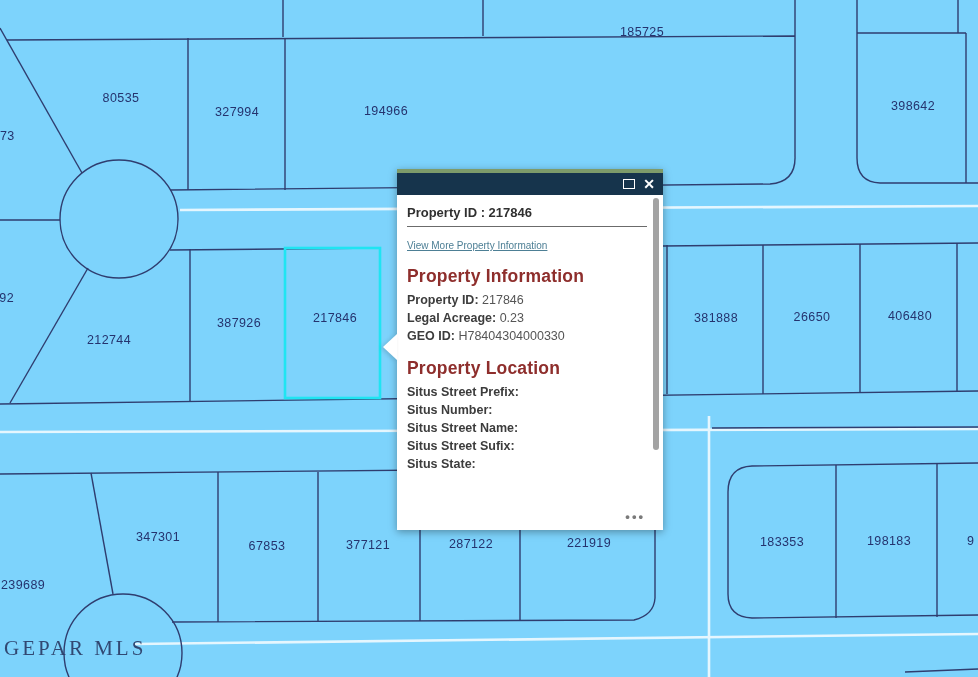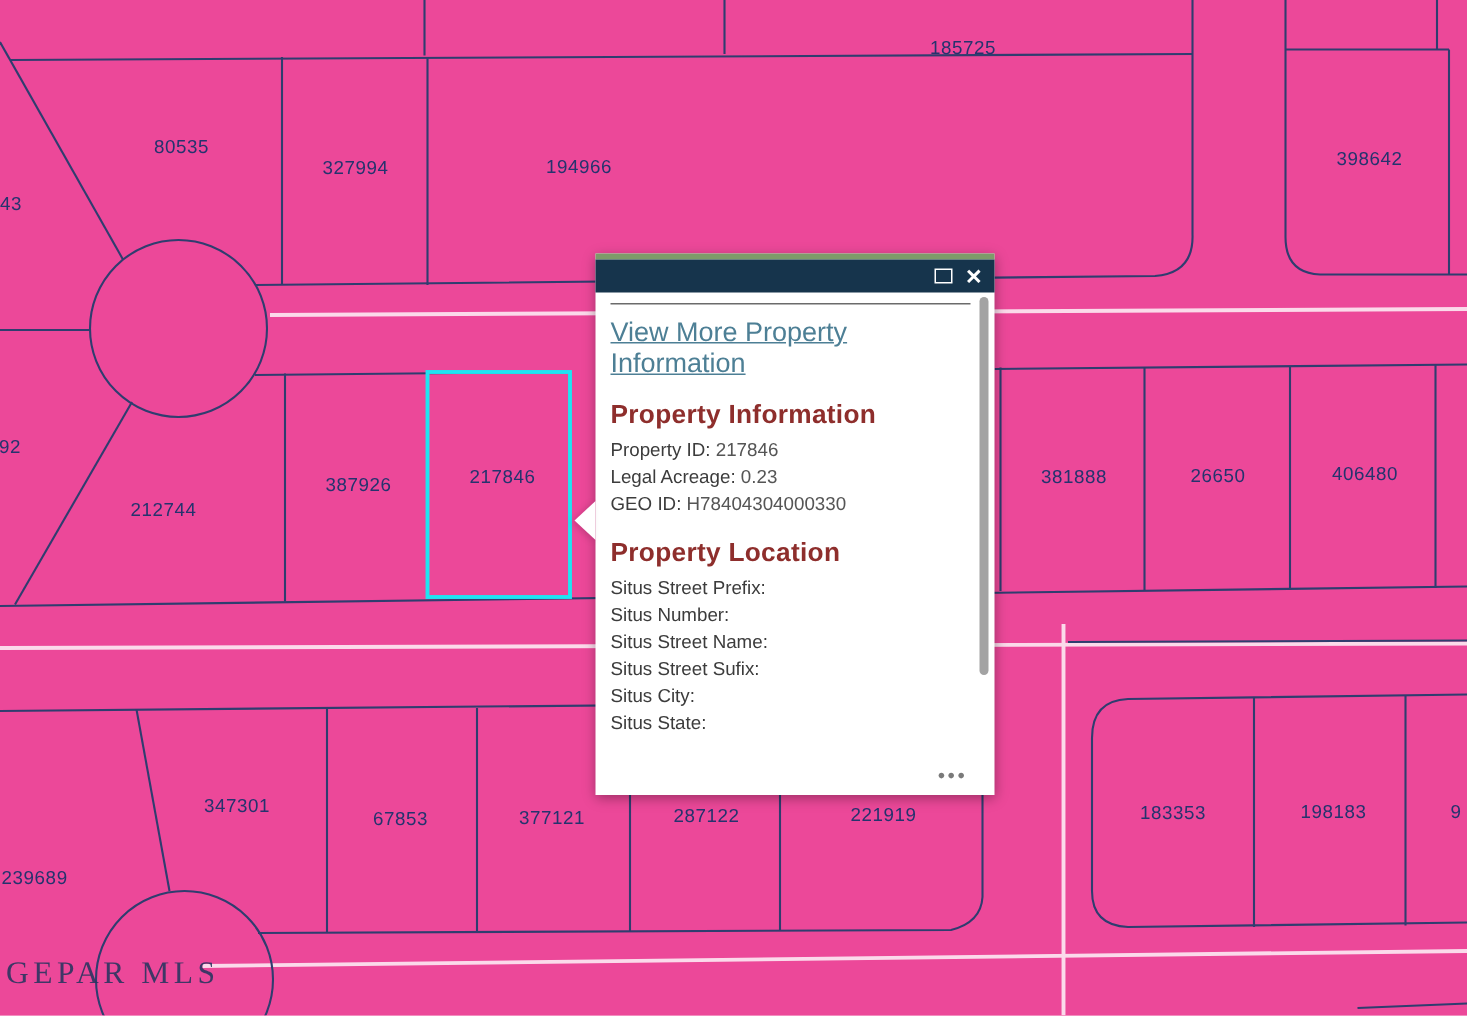--- a/index.html
+++ b/index.html
@@ -1,18 +1,18 @@
 <!DOCTYPE html>
 <html><head>
 <meta charset="utf-8">
 <style>
   html,body{margin:0;padding:0;}
   #stage{
     position:relative;width:978px;height:677px;overflow:hidden;
-    background:#ec4899;
+    background:#7dd3fc;
     font-family:"Liberation Sans",sans-serif;
   }
   
   #map-svg{position:absolute;left:0;top:0;z-index:1;}
   .plbl{
     position:absolute;z-index:2;transform:translateX(-50%);
     font-size:12.5px;letter-spacing:.4px;color:#25336e;white-space:nowrap;
   }
   .plbl.noctr{transform:none;}
   #watermark{
@@ -38,29 +38,29 @@
   }
   #max-btn{width:10px;height:8px;border:1.6px solid #fff;cursor:pointer;}
   #close-btn{color:#fff;font-size:14px;font-weight:bold;line-height:1;cursor:pointer;}
   #popup-body{
     position:relative;height:335px;overflow:hidden;
     padding:7px 16px 0 10px;box-sizing:border-box;color:#4d4d4d;
   }
   #popup-title{font-size:13px;font-weight:bold;color:#303030;margin:3px 0 6px 0;}
   #popup-divider{border:none;border-top:1px solid #6b6b6b;margin:0 0 8px 0;}
   .pop-link{
-    font-size:18px;color:#4d7f95;text-decoration:underline;cursor:pointer;
+    font-size:10px;color:#4d7f95;text-decoration:underline;cursor:pointer;
     display:inline-block;
   }
   .pop-heading{
     font-size:17.5px;font-weight:bold;color:#8e2e2c;margin:13px 0 4px 0;
     letter-spacing:.2px;
   }
   .fld{font-size:12.5px;line-height:18px;color:#555;}
-  .fld b{color:#3c3c3c;font-weight:normal;text-align:right;}
+  .fld b{color:#3c3c3c;font-weight:bold;text-align:right;}
   #ellipsis-btn{
     position:absolute;right:18px;bottom:6px;color:#7a7a7a;font-size:13px;
     letter-spacing:2px;font-weight:bold;cursor:pointer;
   }
   #popup-scrollthumb{
     position:absolute;right:4px;top:3px;width:6px;height:252px;
     background:#a3a3a3;border-radius:3px;cursor:pointer;
   }
 </style>
 </head>
@@ -124,21 +124,21 @@
 
     <rect x="285" y="248" width="95" height="150" fill="none" stroke="#1fe4f2" stroke-width="2.6"></rect>
   </svg>
 
   <div>
     <span class="plbl" style="left:642px;top:25px">185725</span>
     <span class="plbl" style="left:121px;top:91px">80535</span>
     <span class="plbl" style="left:237px;top:105px">327994</span>
     <span class="plbl" style="left:386px;top:104px">194966</span>
     <span class="plbl" style="left:913px;top:99px">398642</span>
-    <span class="plbl noctr" style="left:0px;top:129px">43</span>
+    <span class="plbl noctr" style="left:0px;top:129px">73</span>
     <span class="plbl noctr" style="left:-8px;top:291px">392</span>
     <span class="plbl" style="left:109px;top:333px">212744</span>
     <span class="plbl" style="left:239px;top:316px">387926</span>
     <span class="plbl" style="left:335px;top:311px">217846</span>
     <span class="plbl" style="left:716px;top:311px">381888</span>
     <span class="plbl" style="left:812px;top:310px">26650</span>
     <span class="plbl" style="left:910px;top:309px">406480</span>
     <span class="plbl" style="left:158px;top:530px">347301</span>
     <span class="plbl" style="left:267px;top:539px">67853</span>
     <span class="plbl" style="left:368px;top:538px">377121</span>
@@ -153,34 +153,34 @@
   <div id="watermark">GEPAR MLS</div>
 
   <div id="popup">
     <div id="popup-pointer"></div>
     <div id="popup-accent"></div>
     <div id="popup-header">
       <div id="max-btn"></div>
       <div id="close-btn">✕</div>
     </div>
     <div id="popup-body">
+      <div id="popup-title">Property ID : 217846</div>
       <hr id="popup-divider">
       <a class="pop-link">View More Property Information</a>
 
       <div class="pop-heading">Property Information</div>
       <div class="fld"><b>Property ID:</b> <span>217846</span></div>
       <div class="fld"><b>Legal Acreage:</b> <span>0.23</span></div>
       <div class="fld"><b>GEO ID:</b> <span>H78404304000330</span></div>
 
       <div class="pop-heading">Property Location</div>
       <div class="fld"><b>Situs Street Prefix:</b></div>
       <div class="fld"><b>Situs Number:</b></div>
       <div class="fld"><b>Situs Street Name:</b></div>
       <div class="fld"><b>Situs Street Sufix:</b></div>
-      <div class="fld"><b>Situs City:</b></div>
       <div class="fld"><b>Situs State:</b></div>
 
       
       <div id="ellipsis-btn">•••</div>
       <div id="popup-scrollthumb"></div>
     </div>
   </div>
 
 </div>
 

